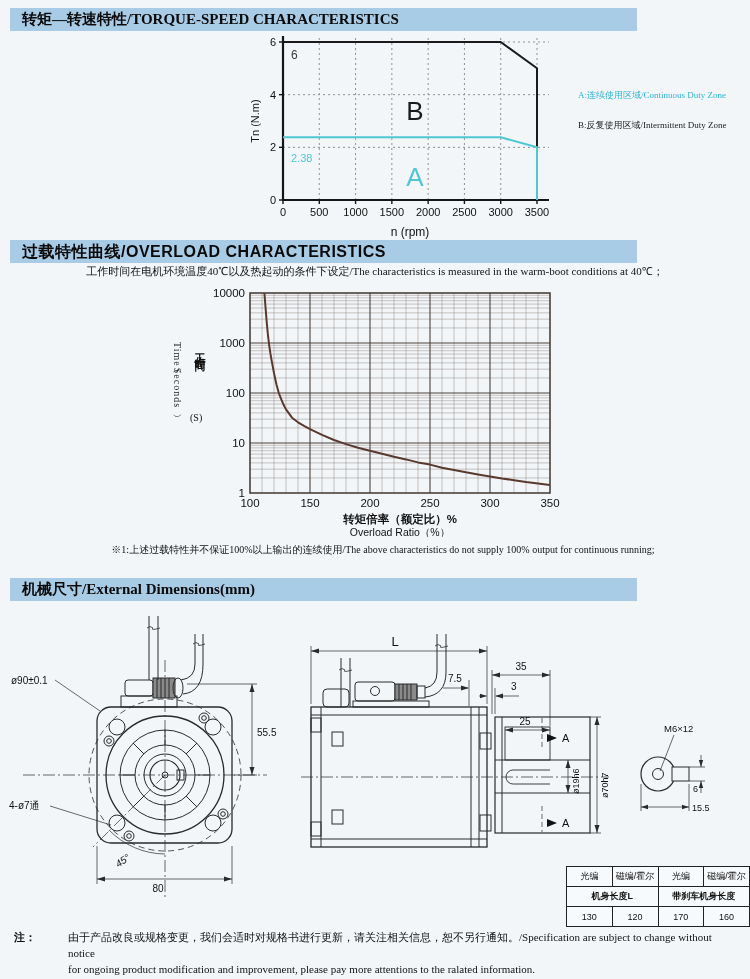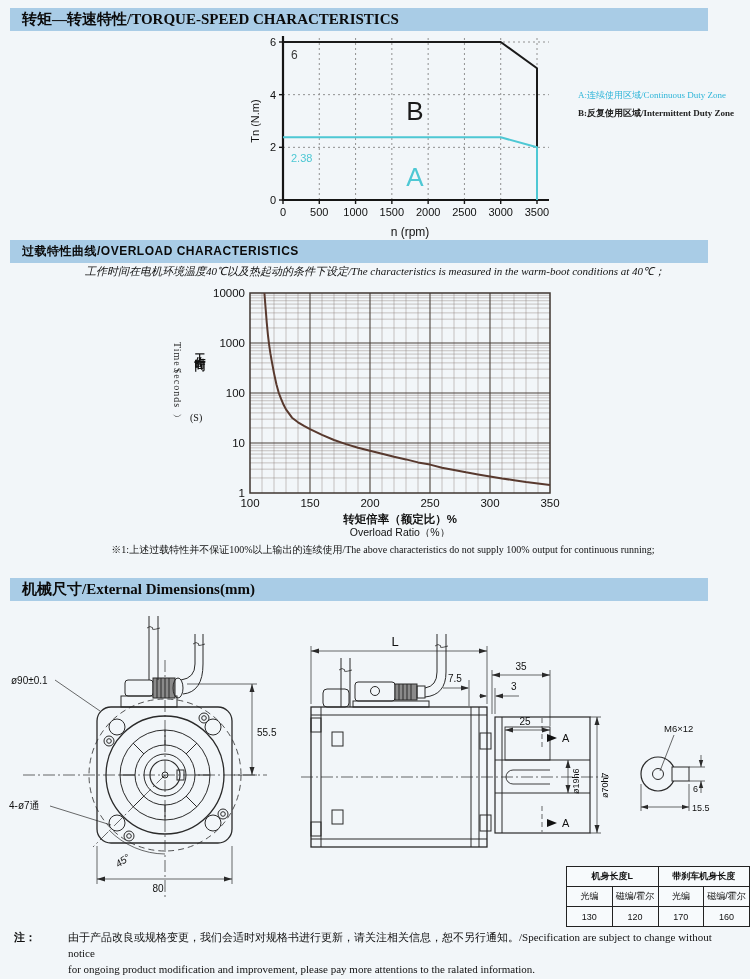--- a/index.html
+++ b/index.html
@@ -1,21 +1,21 @@
 <!DOCTYPE html>
 <html><head>
 <meta charset="utf-8">
 <style>
   html,body{margin:0;padding:0;}
   body{width:750px;height:979px;background:#f2f6f9;font-family:"Liberation Serif",serif;}
   #page{position:relative;width:750px;height:979px;overflow:hidden;background:#f2f6f9;}
-  .banner{position:absolute;left:10px;width:698px;height:23px;background:#a9cce6;color:#0b0b0b;
+  .banner{position:absolute;left:10px;width:627px;height:23px;background:#a9cce6;color:#0b0b0b;
           font-weight:bold;font-size:15px;line-height:23px;padding-left:12px;box-sizing:border-box;
           font-family:"Liberation Serif",serif;}
-  .banner.mono-ish{font-family:"Liberation Sans",sans-serif;letter-spacing:.5px;font-size:12px;}
+  .banner.mono-ish{font-family:"Liberation Sans",sans-serif;letter-spacing:.5px;font-size:16px;}
   .abs{position:absolute;}
   .legend-line{position:absolute;left:578px;font-size:9px;font-family:"Liberation Serif",serif;white-space:nowrap;margin-top:34px;}
   .cond{position:absolute;left:0;width:750px;text-align:center;font-size:11px;color:#111;}
   .note{position:absolute;left:8px;width:750px;text-align:center;font-size:10px;color:#111;}
   .vtext{writing-mode:vertical-rl;text-orientation:mixed;font-size:10px;color:#222;letter-spacing:1px;}
   .vtext-cjk{writing-mode:vertical-rl;font-size:11px;color:#111;letter-spacing:2px;font-weight:bold;}
   table.dim{border-collapse:collapse;background:#f7fafc;}
   table.dim th,table.dim td{border:1px solid #222;font-size:9px;text-align:center;
        font-family:"Liberation Sans",sans-serif;color:#111;width:44px;height:17px;padding:1px 2px;}
   table.dim th{font-weight:bold;}
@@ -73,23 +73,23 @@
       <polyline points="36.0,12.0 253.7,12.0 290.0,38.3 290.0,117.3" fill="none" stroke="#1a1a1a" stroke-width="2" stroke-linejoin="round"></polyline>
       <polyline points="36.0,107.3 253.7,107.3 290.0,117.3 290.0,170.0" fill="none" stroke="#4ec8d4" stroke-width="2" stroke-linejoin="round"></polyline>
       <text x="43.98285714285714" y="29.116666666666674" font-size="12" fill="#3a3a3a">6</text>
       <text x="43.98285714285714" y="131.81666666666666" font-size="11" fill="#4ec8d4">2.38</text>
       <text x="159.37142857142857" y="89.68333333333334" font-size="26" fill="#1a1a1a">B</text>
       <text x="159.37142857142857" y="155.51666666666665" font-size="26" fill="#4ec8d4">A</text>
       <text x="163" y="206" text-anchor="middle" font-size="12" fill="#111">n (rpm)</text>
       <text x="12" y="91" text-anchor="middle" font-size="11" fill="#111" transform="rotate(-90 12 91)">Tn (N.m)</text>
     </svg>
   <div class="legend-line" style="top: 55px; color: rgb(47, 181, 216);">A:连续使用区域/Continuous Duty Zone</div>
-  <div class="legend-line" style="top: 73px; color: rgb(34, 34, 34); font-weight: bold;">B:反复使用区域/Intermittent Duty Zone</div>
-
-  <div class="cond" style="top:263px;font-style:italic;">工作时间在电机环境温度40℃以及热起动的条件下设定/The characteristics is measured in the warm-boot conditions at 40℃；</div>
+  <div class="legend-line" style="top: 85px; color: rgb(34, 34, 34);">B:反复使用区域/Intermittent Duty Zone</div>
+
+  <div class="cond" style="top:263px;">工作时间在电机环境温度40℃以及热起动的条件下设定/The characteristics is measured in the warm-boot conditions at 40℃；</div>
   <svg id="ol-svg" class="abs" style="left:204px;top:287px;" width="360" height="250" viewBox="0 0 360 250">
       <line x1="46" y1="190.94850021680094" x2="346" y2="190.94850021680094" stroke="#8d8078" stroke-width="0.45"></line>
       <line x1="46" y1="182.14393726401687" x2="346" y2="182.14393726401687" stroke="#8d8078" stroke-width="0.45"></line>
       <line x1="46" y1="175.89700043360187" x2="346" y2="175.89700043360187" stroke="#8d8078" stroke-width="0.45"></line>
       <line x1="46" y1="171.05149978319906" x2="346" y2="171.05149978319906" stroke="#8d8078" stroke-width="0.45"></line>
       <line x1="46" y1="167.0924374808178" x2="346" y2="167.0924374808178" stroke="#8d8078" stroke-width="0.45"></line>
       <line x1="46" y1="163.74509799928717" x2="346" y2="163.74509799928717" stroke="#8d8078" stroke-width="0.45"></line>
       <line x1="46" y1="160.8455006504028" x2="346" y2="160.8455006504028" stroke="#8d8078" stroke-width="0.45"></line>
       <line x1="46" y1="158.28787452803374" x2="346" y2="158.28787452803374" stroke="#8d8078" stroke-width="0.45"></line>
       <line x1="46" y1="140.94850021680094" x2="346" y2="140.94850021680094" stroke="#8d8078" stroke-width="0.45"></line>
@@ -382,28 +382,28 @@
       <line x1="31" y1="89" x2="79" y2="89"></line>
       <polygon points="31,89 38,86.8 38,91.2" fill="#2a2a2a" stroke="none"></polygon>
       <polygon points="79,89 72,86.8 72,91.2" fill="#2a2a2a" stroke="none"></polygon>
     </g>
     <text x="82" y="93" font-size="9" fill="#111" stroke="none">15.5</text>
   </svg>
 
   <table class="dim abs" style="left:566px;top:866px;">
     <tbody>
         <tr>
-      <th colspan="2">机身长度L</th>
-      <th colspan="2">带刹车机身长度</th>
-    </tr>
-    <tr>
       <td>光编</td>
       <td>磁编/霍尔</td>
       <td>光编</td>
       <td>磁编/霍尔</td>
+    </tr>
+    <tr>
+      <th colspan="2">机身长度L</th>
+      <th colspan="2">带刹车机身长度</th>
     </tr>
     <tr>
       <td>130</td>
       <td>120</td>
       <td>170</td>
       <td>160</td>
     </tr>
   </tbody>
     </table>
 

